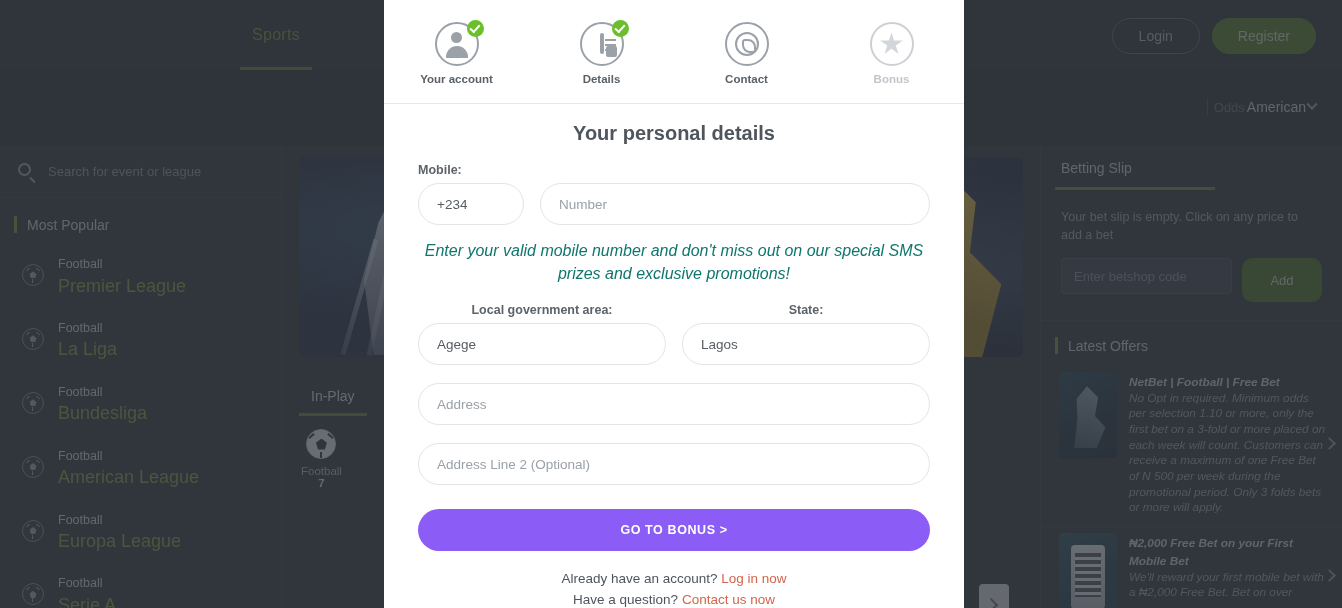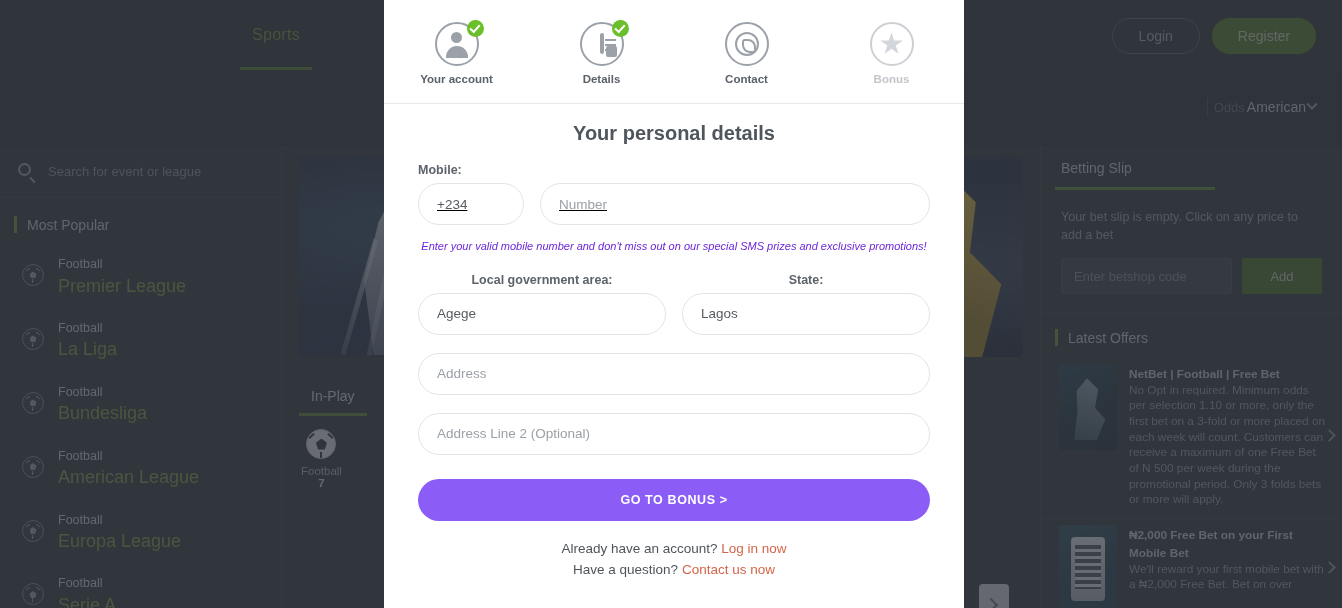--- a/index.html
+++ b/index.html
@@ -190,22 +190,22 @@
   }
   .slip-body { padding: 18px 20px 18px 20px; border-bottom: 1px solid #2b303a; }
   .slip-empty { color: #9aa2ad; font-size: 12.5px; line-height: 1.45; margin-bottom: 14px; }
   .slip-row { display: flex; gap: 10px; }
   .betshop-input {
     flex: 1; height: 36px; background: #313741; border: 1px solid #3b4250;
     border-radius: 3px; color: #7f8792; font-size: 13px; padding: 0 12px;
     display: flex; align-items: center;
   }
   .btn-add {
-    width: 80px; height: 36px; background: #3f6415; color: #cfd6c0;
-    border-radius: 2px; font-size: 13px; display: flex; align-items: center;
+    width: 80px; height: 44px; background: #3f6415; color: #cfd6c0;
+    border-radius: 10px; font-size: 13px; display: flex; align-items: center;
     justify-content: center; cursor: pointer;
   }
   .offers-head { display: flex; align-items: center; gap: 10px; padding: 16px 18px 12px 14px; }
   .offer {
     display: flex; gap: 12px; padding: 6px 14px 10px 18px; position: relative;
     border-bottom: 1px solid #2b303a; cursor: pointer;
   }
   .offer-thumb {
     width: 58px; height: 86px; border-radius: 3px; flex: none;
     background: linear-gradient(150deg, #16394a, #0e2231 60%, #0a1a26);
@@ -220,21 +220,21 @@
   .offer-thumb.t2 .blob {
     left: 12px; top: 12px; width: 34px; height: 64px; border-radius: 4px;
     background: linear-gradient(180deg, #e8edf2, #aab4bf);
     clip-path: none;
   }
   .offer-thumb.t2 .blob::after {
     content: ""; position: absolute; left: 4px; top: 8px; right: 4px; bottom: 12px;
     background: repeating-linear-gradient(180deg, #2a3440 0 4px, #e8edf2 4px 7px);
     opacity: .85;
   }
-  .offer-text { min-width: 0; }
+  .offer-text { min-width: 0; font-style: italic; }
   .offer-title { color: #c7cdd5; font-size: 11.8px; font-weight: bold; line-height: 1.3; }
   .offer-body { color: #969da8; font-size: 11.8px; line-height: 1.33; }
   .offer-arrow {
     position: absolute; right: 8px; top: 50%; margin-top: -7px;
     width: 9px; height: 9px; border-right: 2px solid #8a919b;
     border-top: 2px solid #8a919b; transform: rotate(45deg);
   }
 
   
   .dim { position: absolute; inset: 0; background: rgba(55,59,66,.72); }
@@ -289,25 +289,25 @@
   }
   .form { padding: 0 34px; }
   .field-label { font-size: 12.5px; color: #5d636a; font-weight: bold; margin-bottom: 6px; }
   .inp {
     border: 1px solid #e2e5e8; border-radius: 22px; height: 42px;
     display: flex; align-items: center; padding: 0 18px;
     font-size: 13.5px; background: #fff;
   }
   .inp.ph { color: #9aa1a8; }
   .inp.val { color: #565c63; }
-  .mobile-row { display: flex; gap: 16px; text-decoration: underline; }
+  .mobile-row { display: flex; gap: 16px; }
   .mobile-row .cc { width: 106px; }
   .mobile-row .num { flex: 1; }
   .hint {
-    text-align: center; font-style: italic; font-size: 11px; color: #6d28d9;
+    text-align: center; font-style: italic; font-size: 16px; color: #0f766e;
     line-height: 1.45; margin: 14px 0 18px;
   }
   .two-col { display: flex; gap: 16px; }
   .two-col > div { flex: 1; }
   .lbl-center { text-align: center; }
   .spacer12 { height: 18px; }
   .btn-bonus {
     margin: 24px 0 0; height: 42px; border-radius: 22px; background: #8b5cf6;
     color: #ffffff; font-size: 12.5px; font-weight: bold; letter-spacing: .6px;
     display: flex; align-items: center; justify-content: center; cursor: pointer;

